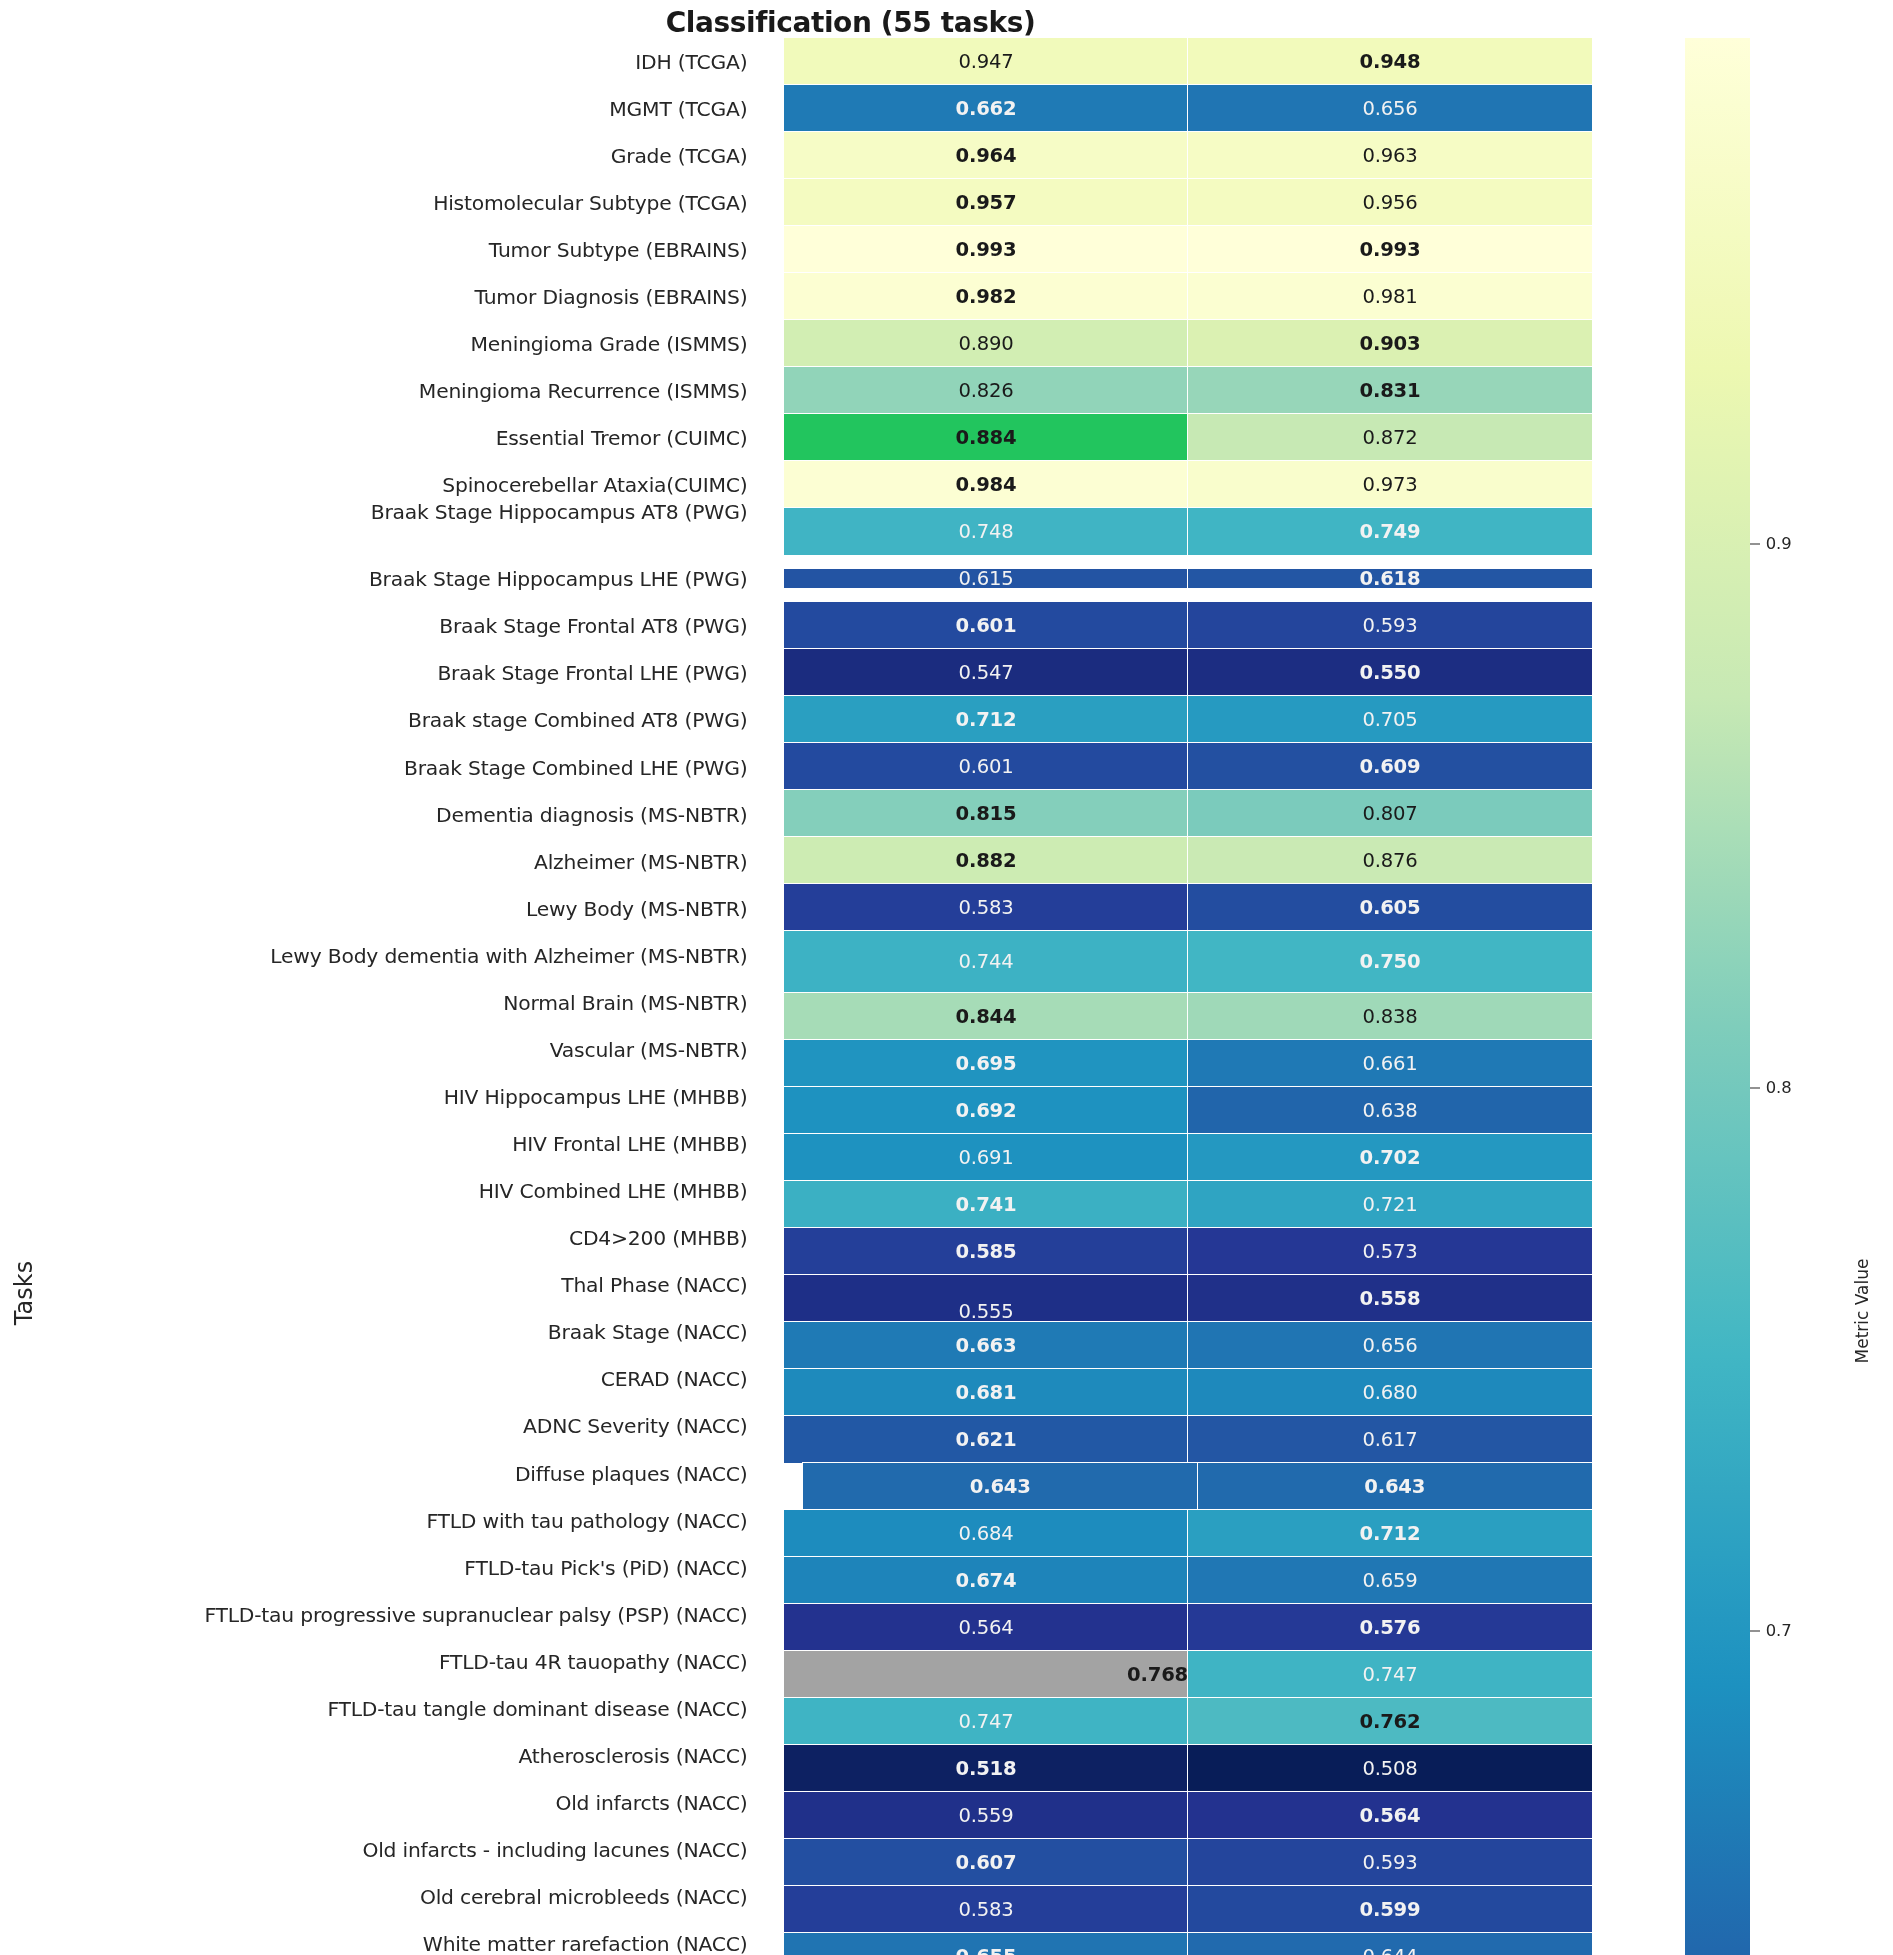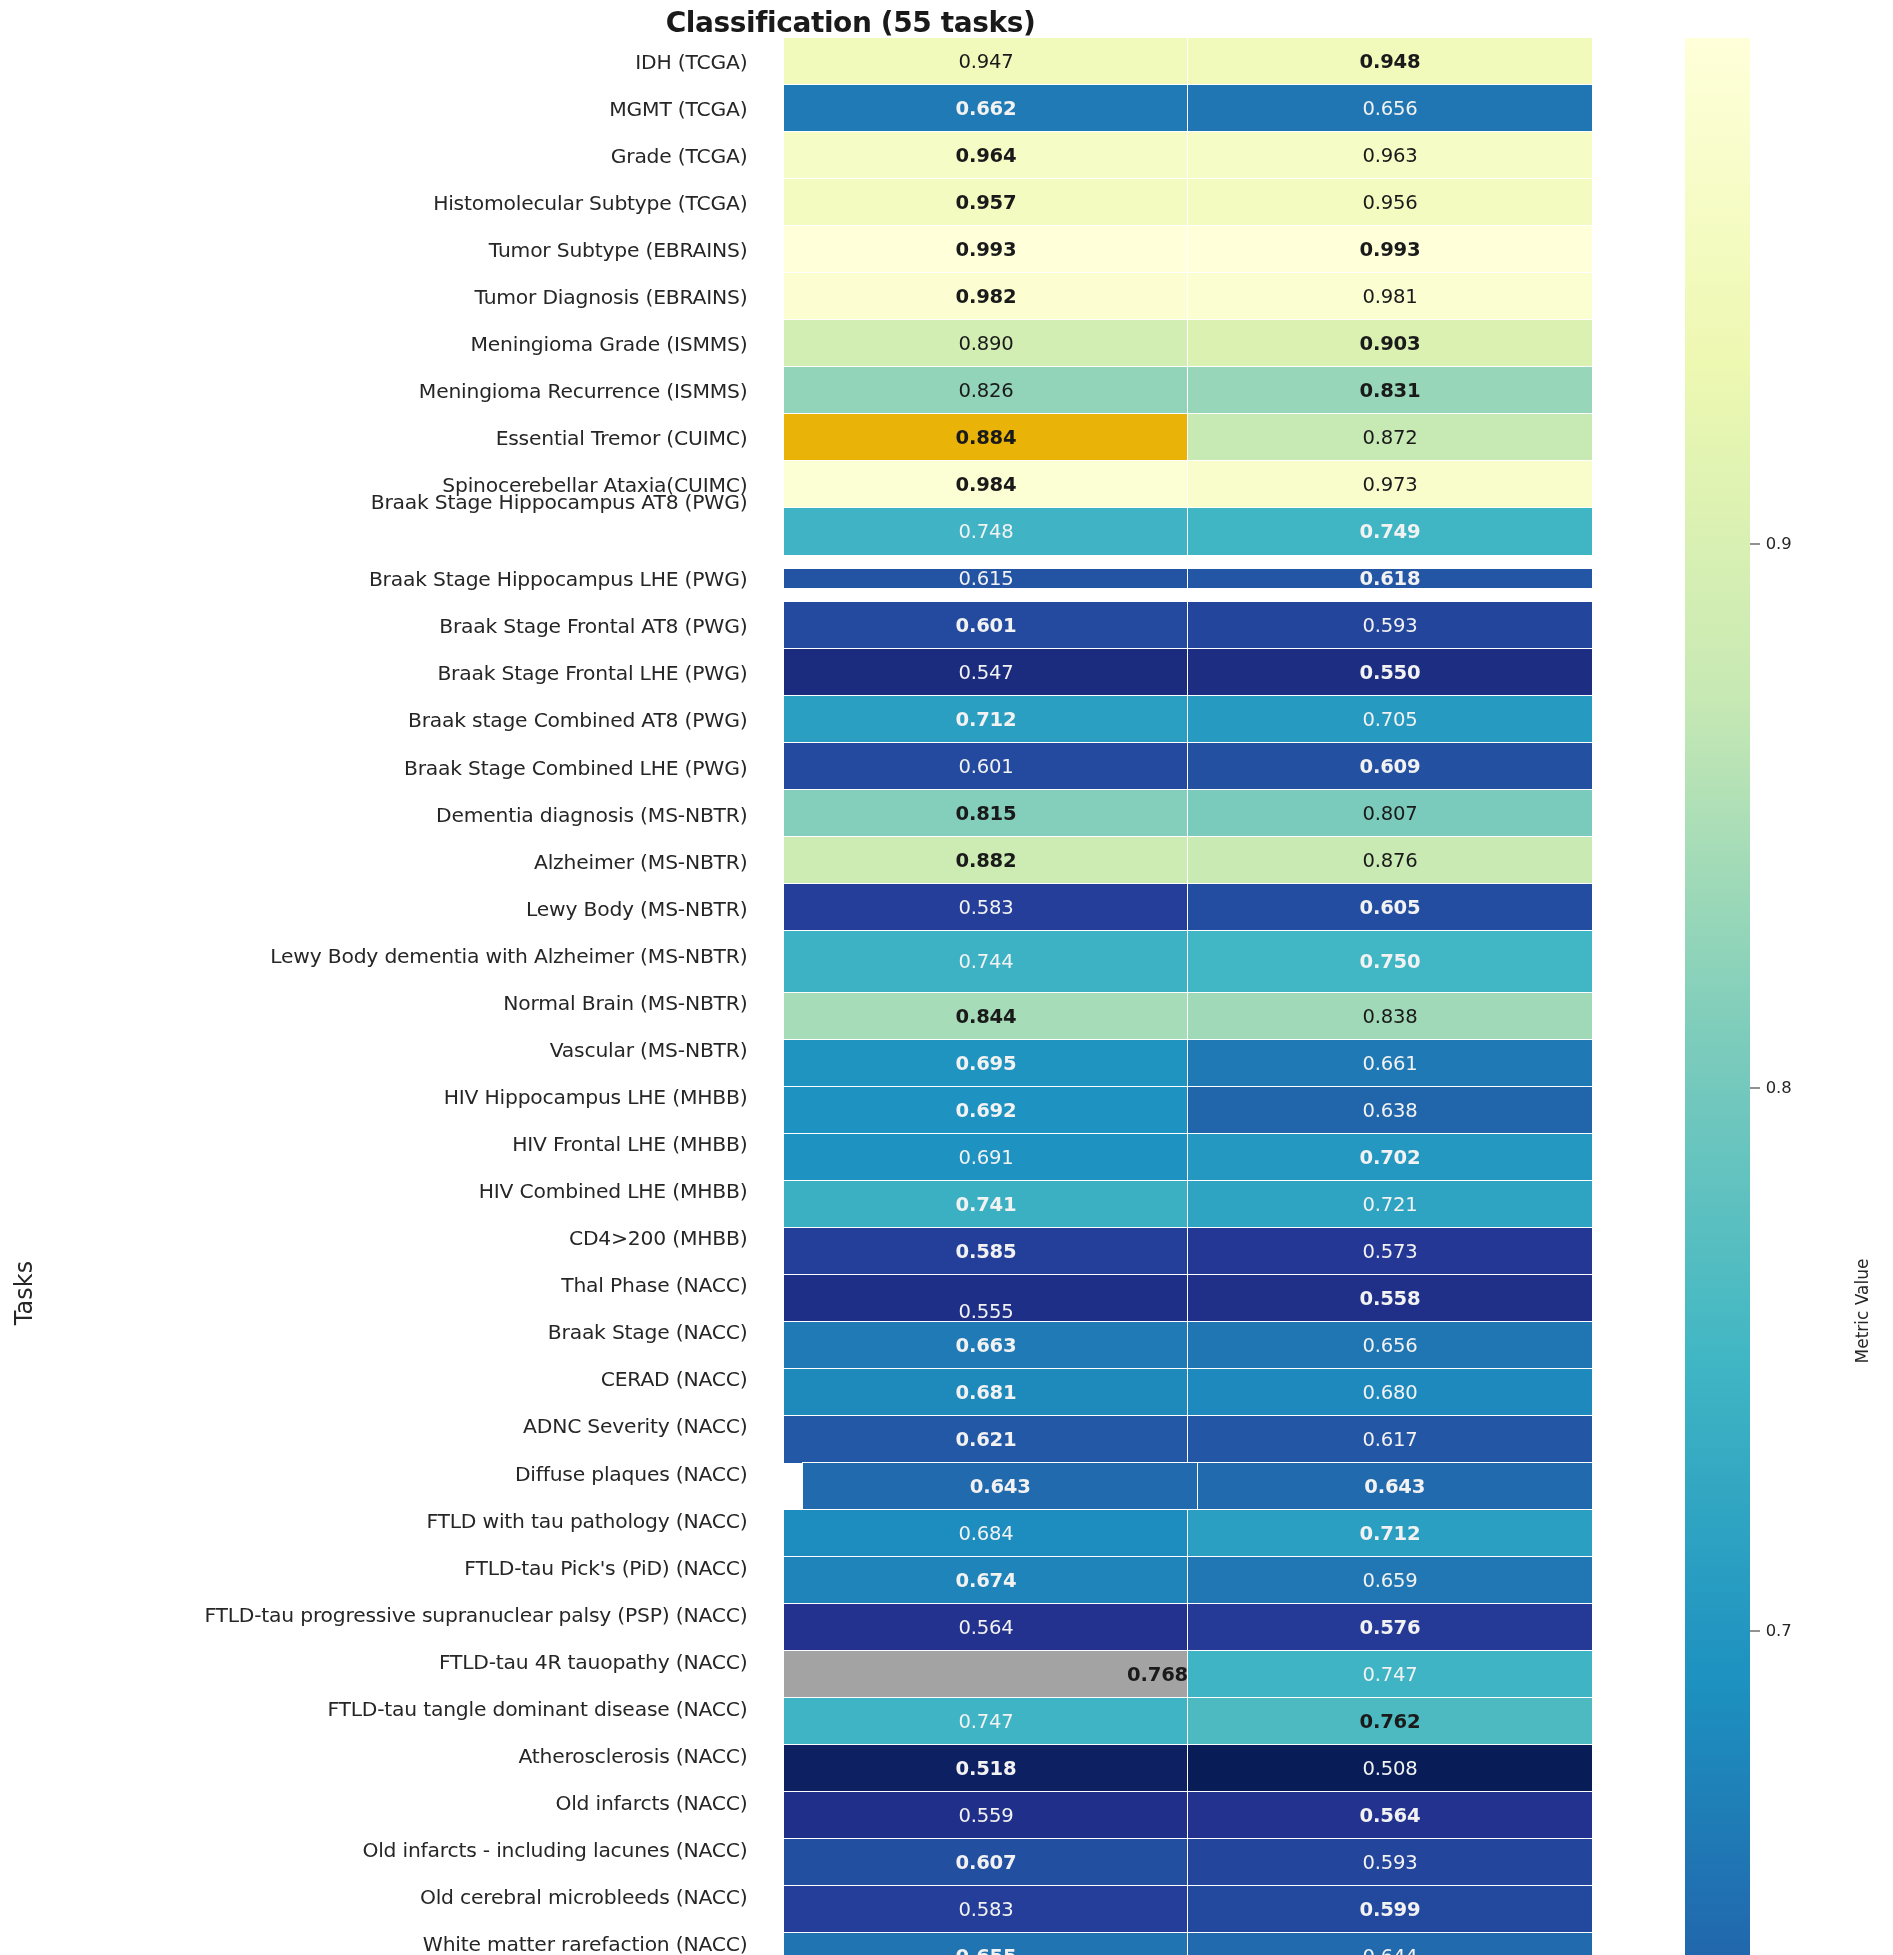--- a/index.html
+++ b/index.html
@@ -145,21 +145,21 @@
     <div class="row-label" style="top: 23.5px;">IDH (TCGA)</div>
     <div class="row-label" style="top: 71px;">MGMT (TCGA)</div>
     <div class="row-label" style="top: 118px;">Grade (TCGA)</div>
     <div class="row-label" style="top: 165px;">Histomolecular Subtype (TCGA)</div>
     <div class="row-label" style="top: 212px;">Tumor Subtype (EBRAINS)</div>
     <div class="row-label" style="top: 259px;">Tumor Diagnosis (EBRAINS)</div>
     <div class="row-label" style="top: 306px;">Meningioma Grade (ISMMS)</div>
     <div class="row-label" style="top: 353px;">Meningioma Recurrence (ISMMS)</div>
     <div class="row-label" style="top: 400px;">Essential Tremor (CUIMC)</div>
     <div class="row-label" style="top: 447px;">Spinocerebellar Ataxia(CUIMC)</div>
-    <div class="row-label" style="top: 464px; margin-left: 32px;">Braak Stage Hippocampus AT8 (PWG)</div>
+    <div class="row-label" style="top: 474px; margin-left: 32px;">Braak Stage Hippocampus AT8 (PWG)</div>
     <div class="row-label" style="top: 541px;">Braak Stage Hippocampus LHE (PWG)</div>
     <div class="row-label" style="top: 588px;">Braak Stage Frontal AT8 (PWG)</div>
     <div class="row-label" style="top: 635px;">Braak Stage Frontal LHE (PWG)</div>
     <div class="row-label" style="top: 682px;">Braak stage Combined AT8 (PWG)</div>
     <div class="row-label" style="top: 730px;">Braak Stage Combined LHE (PWG)</div>
     <div class="row-label" style="top: 777px;">Dementia diagnosis (MS-NBTR)</div>
     <div class="row-label" style="top: 824px;">Alzheimer (MS-NBTR)</div>
     <div class="row-label" style="top: 871px;">Lewy Body (MS-NBTR)</div>
     <div class="row-label" style="top: 918px;">Lewy Body dementia with Alzheimer (MS-NBTR)</div>
     <div class="row-label" style="top: 965px;">Normal Brain (MS-NBTR)</div>
@@ -247,21 +247,21 @@
     </div>
     <div class="hm-row" style="height: 47px;">
       <div class="hm-cell light" style="background: rgb(145, 212, 185);">
         <span class="cellval">0.826</span>
       </div>
       <div class="hm-cell light bold" style="background: rgb(151, 214, 185);">
         <span class="cellval">0.831</span>
       </div>
     </div>
     <div class="hm-row" style="height: 47px;">
-      <div class="hm-cell light bold" style="background: #eab308;">
+      <div class="hm-cell light bold" style="background: #22c55e;">
         <span class="cellval">0.884</span>
       </div>
       <div class="hm-cell light" style="background: rgb(199, 233, 180);">
         <span class="cellval">0.872</span>
       </div>
     </div>
     <div class="hm-row" style="height: 47px;">
       <div class="hm-cell light bold" style="background: rgb(252, 254, 211);">
         <span class="cellval">0.984</span>
       </div>

